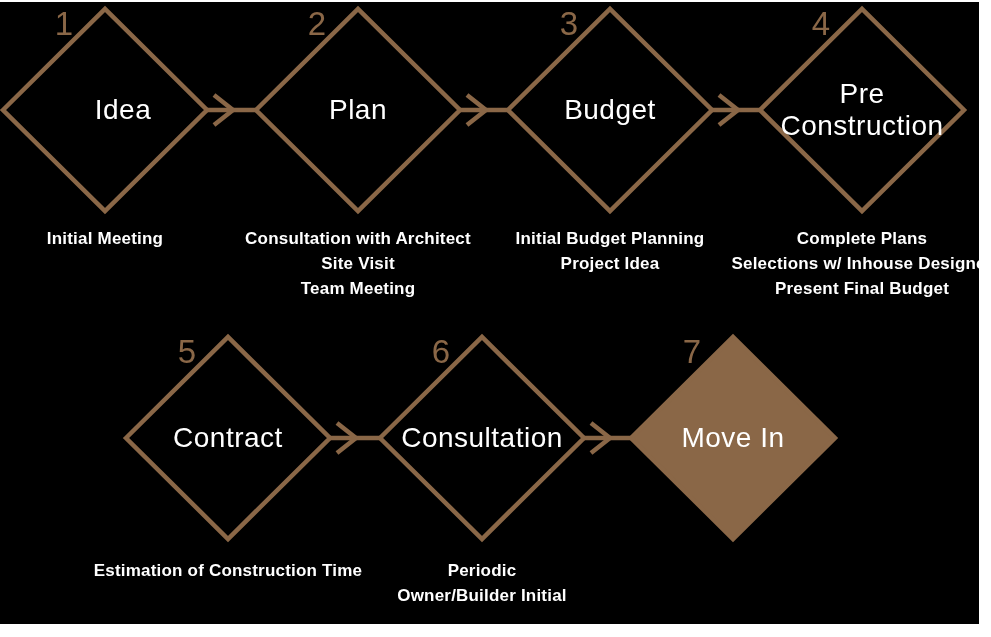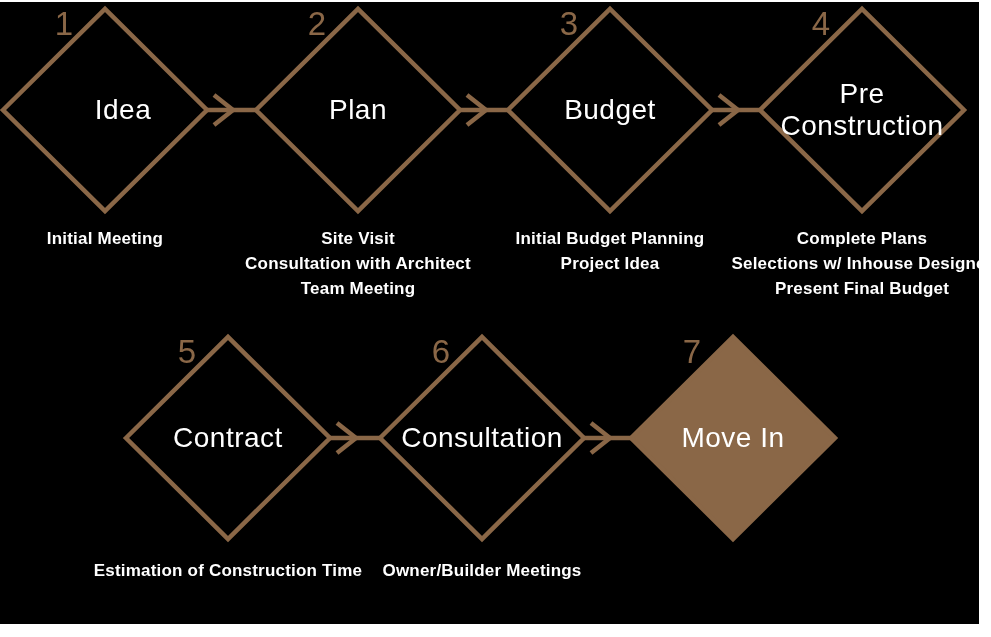--- a/index.html
+++ b/index.html
@@ -66,22 +66,22 @@
 
 <div class="step-number" style="left:29px;top:7px;">1</div>
 <div class="step-title" style="left:21px;top:9px;">Idea</div>
 <div class="step-caption" style="left:5px;top:226px;width:200px;">
   <div>Initial Meeting</div>
 </div>
 
 <div class="step-number" style="left:282px;top:7px;">2</div>
 <div class="step-title" style="left:256px;top:9px;text-align:right;">Plan</div>
 <div class="step-caption" style="left:208px;top:226px;width:300px;">
+  <div>Consultation with Architect</div>
   <div>Site Visit</div>
-  <div>Consultation with Architect</div>
   <div>Team Meeting</div>
 </div>
 
 <div class="step-number" style="left:534px;top:7px;">3</div>
 <div class="step-title" style="left:508px;top:9px;">Budget</div>
 <div class="step-caption" style="left:470px;top:226px;width:280px;">
   <div>Initial Budget Planning</div>
   <div>Project Idea</div>
 </div>
 
@@ -95,17 +95,18 @@
 
 <div class="step-number" style="left:152px;top:335px;">5</div>
 <div class="step-title" style="left:126px;top:337px;">Contract</div>
 <div class="step-caption" style="left:68px;top:558px;width:320px;">
   <div>Estimation of Construction Time</div>
 </div>
 
 <div class="step-number" style="left:406px;top:335px;">6</div>
 <div class="step-title" style="left:380px;top:337px;">Consultation</div>
 <div class="step-caption" style="left:332px;top:558px;width:300px;">
-  <div>Owner/Builder Meetings</div>
+  <div>Periodic</div>
+  <div>Owner/Builder Initial</div>
 </div>
 
 <div class="step-number" style="left:657px;top:335px;">7</div>
 <div class="step-title" style="left:631px;top:337px;">Move In</div>
 
 </body></html>

